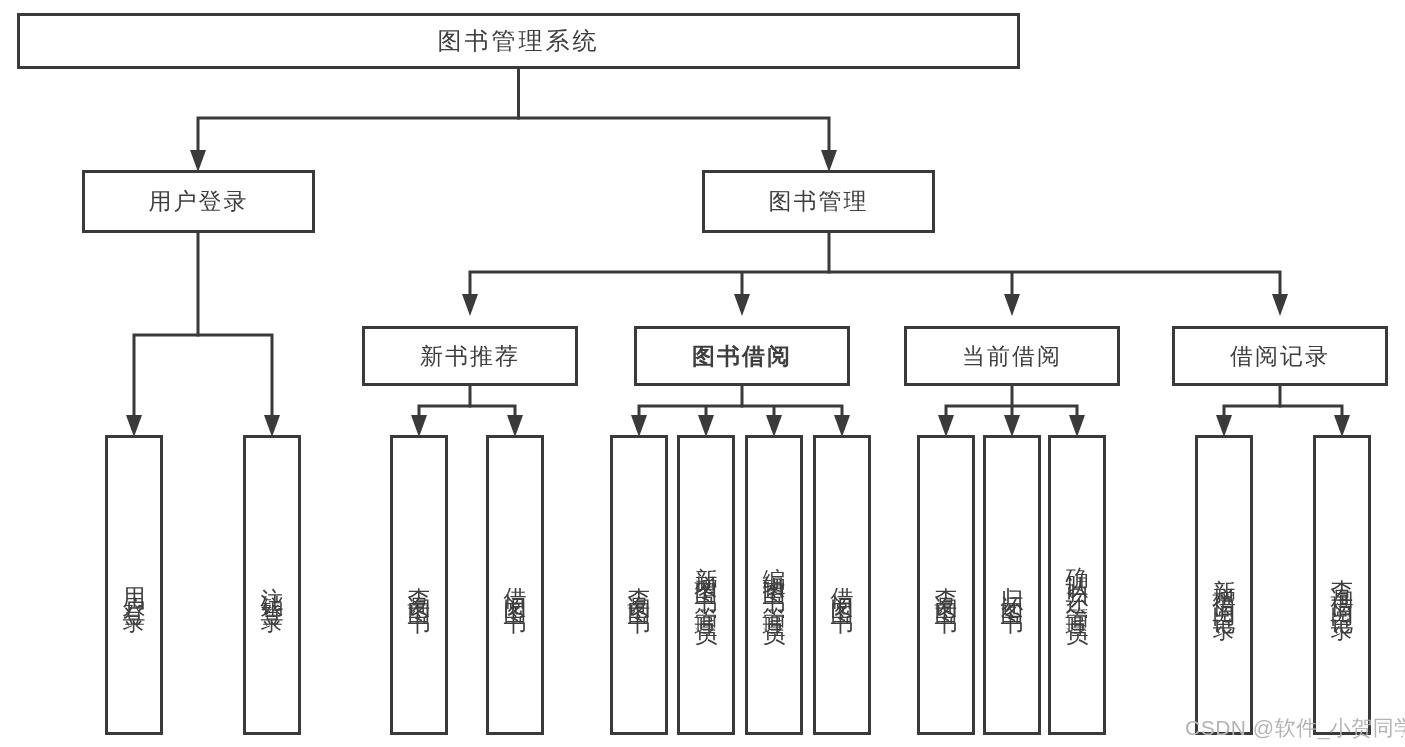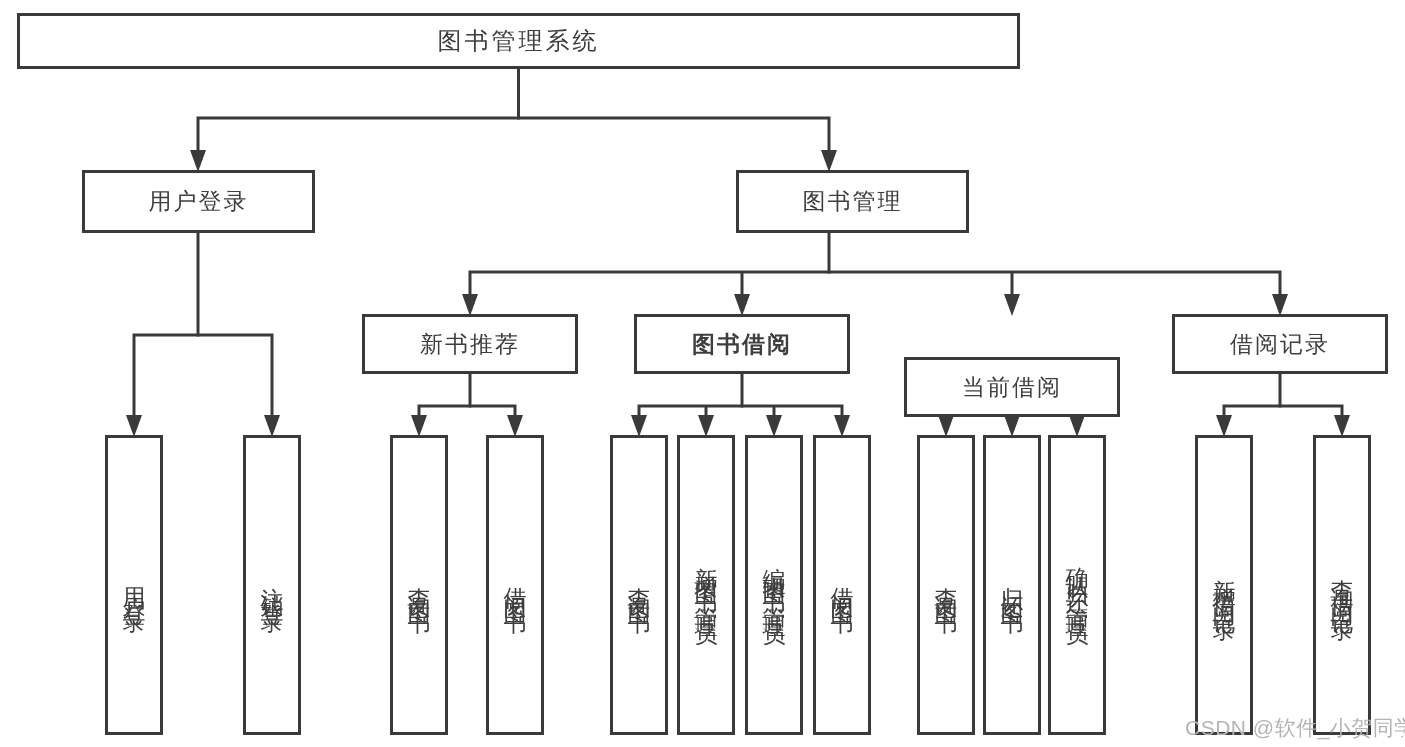--- a/index.html
+++ b/index.html
@@ -36,25 +36,25 @@
   .node .lbl-v {
     writing-mode: vertical-rl;
     font-size: 23px;
     letter-spacing: 8px;
     line-height: 1;
     white-space: nowrap;
   }
   
   .node-root            { left: 17px;   top: 13px;  width: 1003px; height: 56px; }
   .node-user-login      { left: 82px;   top: 170px; width: 233px;  height: 63px; }
-  .node-book-mgmt       { left: 736px;  top: 170px; width: 233px;  height: 63px; }
-  .lv3                  { top: 314px; width: 216px; height: 60px; }
+  .node-book-mgmt       { left: 702px;  top: 170px; width: 233px;  height: 63px; }
+  .lv3                  { top: 326px; width: 216px; height: 60px; }
   .node-new-book-rec    { left: 362px; }
   .node-book-borrow     { left: 634px; font-weight: bold; }
-  .node-current-borrow  { left: 904px; margin-top: 43px; }
+  .node-current-borrow  { left: 904px; }
   .node-borrow-record   { left: 1172px; }
   .leaf                 { top: 435px; width: 58px; height: 300px; }
   .leaf-user-login      { left: 105px; }
   .leaf-logout          { left: 243px; }
   .leaf-nb-query        { left: 390px; }
   .leaf-nb-borrow       { left: 486px; }
   .leaf-bb-query        { left: 610px; }
   .leaf-bb-add          { left: 677px; }
   .leaf-bb-edit         { left: 745px; }
   .leaf-bb-borrow       { left: 813px; }

